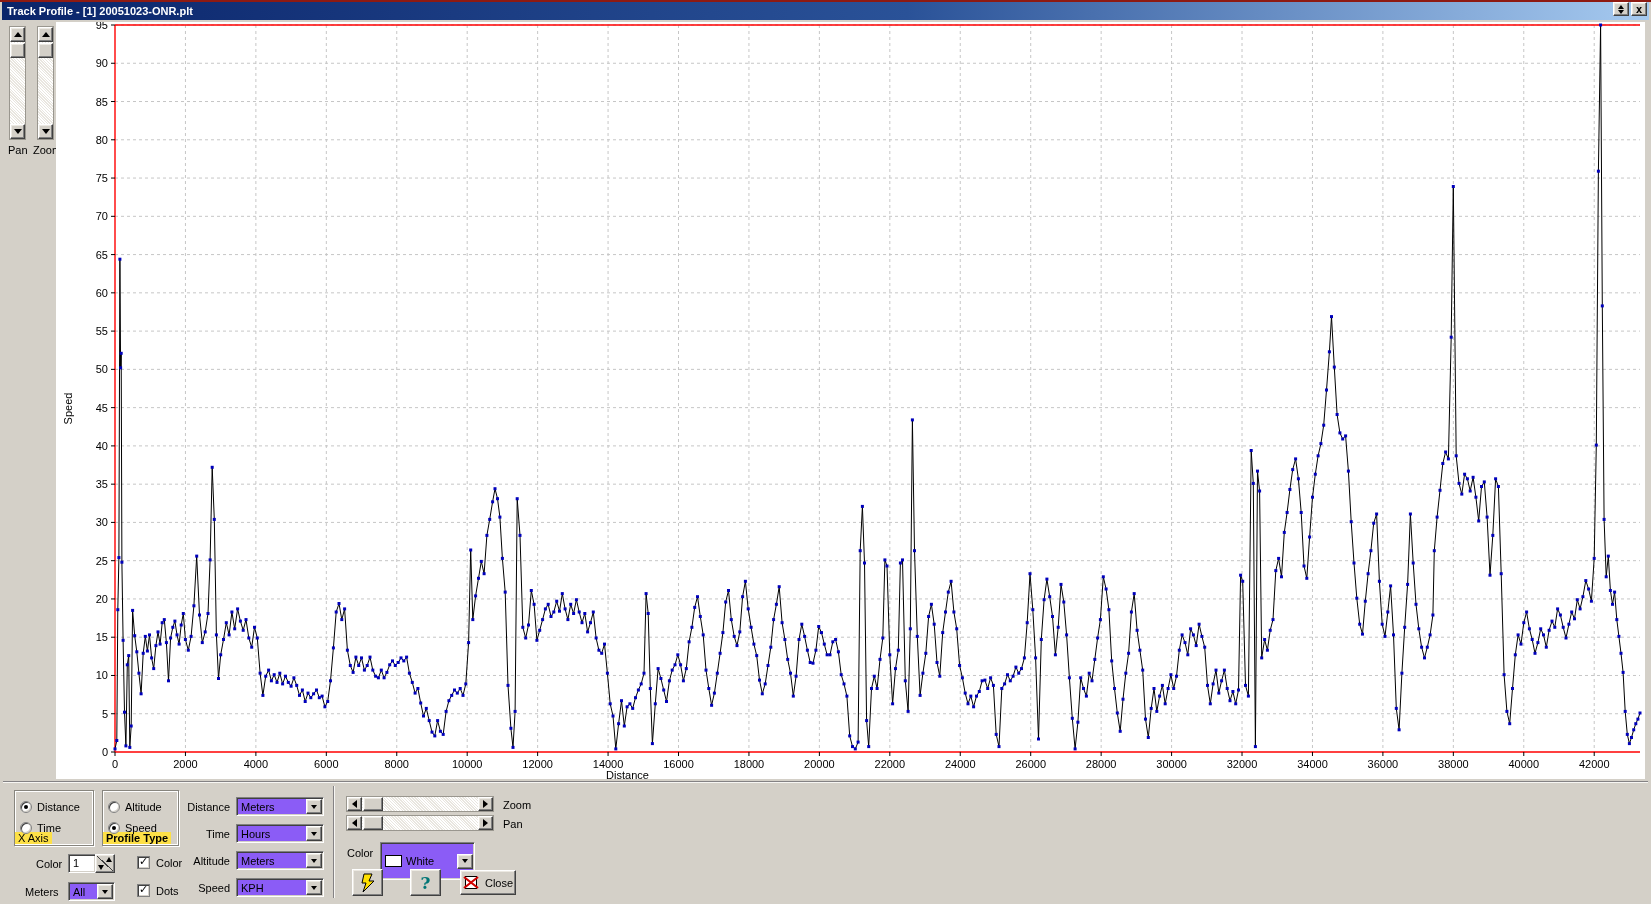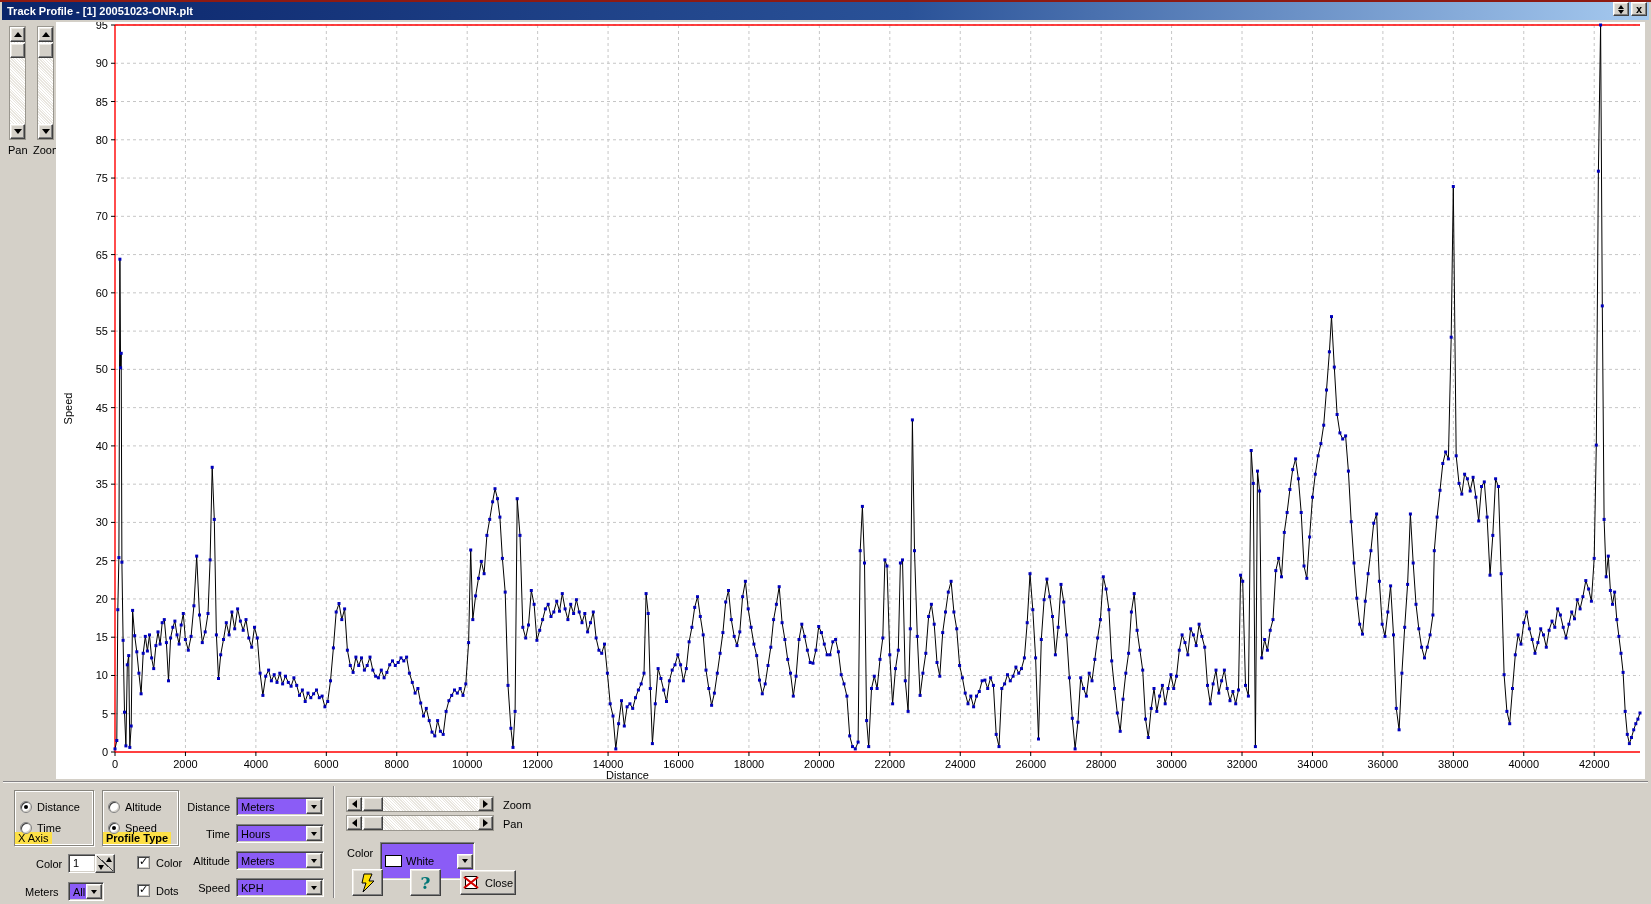--- a/index.html
+++ b/index.html
@@ -881,21 +881,21 @@
 
 <span class="label-abs" style="left:36px; top:858px;">Color</span>
 <div class="editbox" style="left:68px; top:854px; width:28px;">1</div>
 <div class="spinbtn" style="left:95px; top:854px;">
   <span class="diag"></span>
   <span class="u"></span>
   <span class="d"></span>
 </div>
 
 <span class="label-abs" style="left:25px; top:886px;">Meters</span>
-<div class="combobox" style="left:68px; top:882px; width:36px;">
+<div class="combobox" style="left:68px; top:882px; width:47px;">
   <span class="val">All</span>
   <span class="drop">
       <span class="tri-dn-s"></span>
     </span>
 </div>
 
 <div class="check-row" style="left:137px; top:856px;">
   <span class="checkbox on">
       <span class="mark">✓</span>
     </span>

